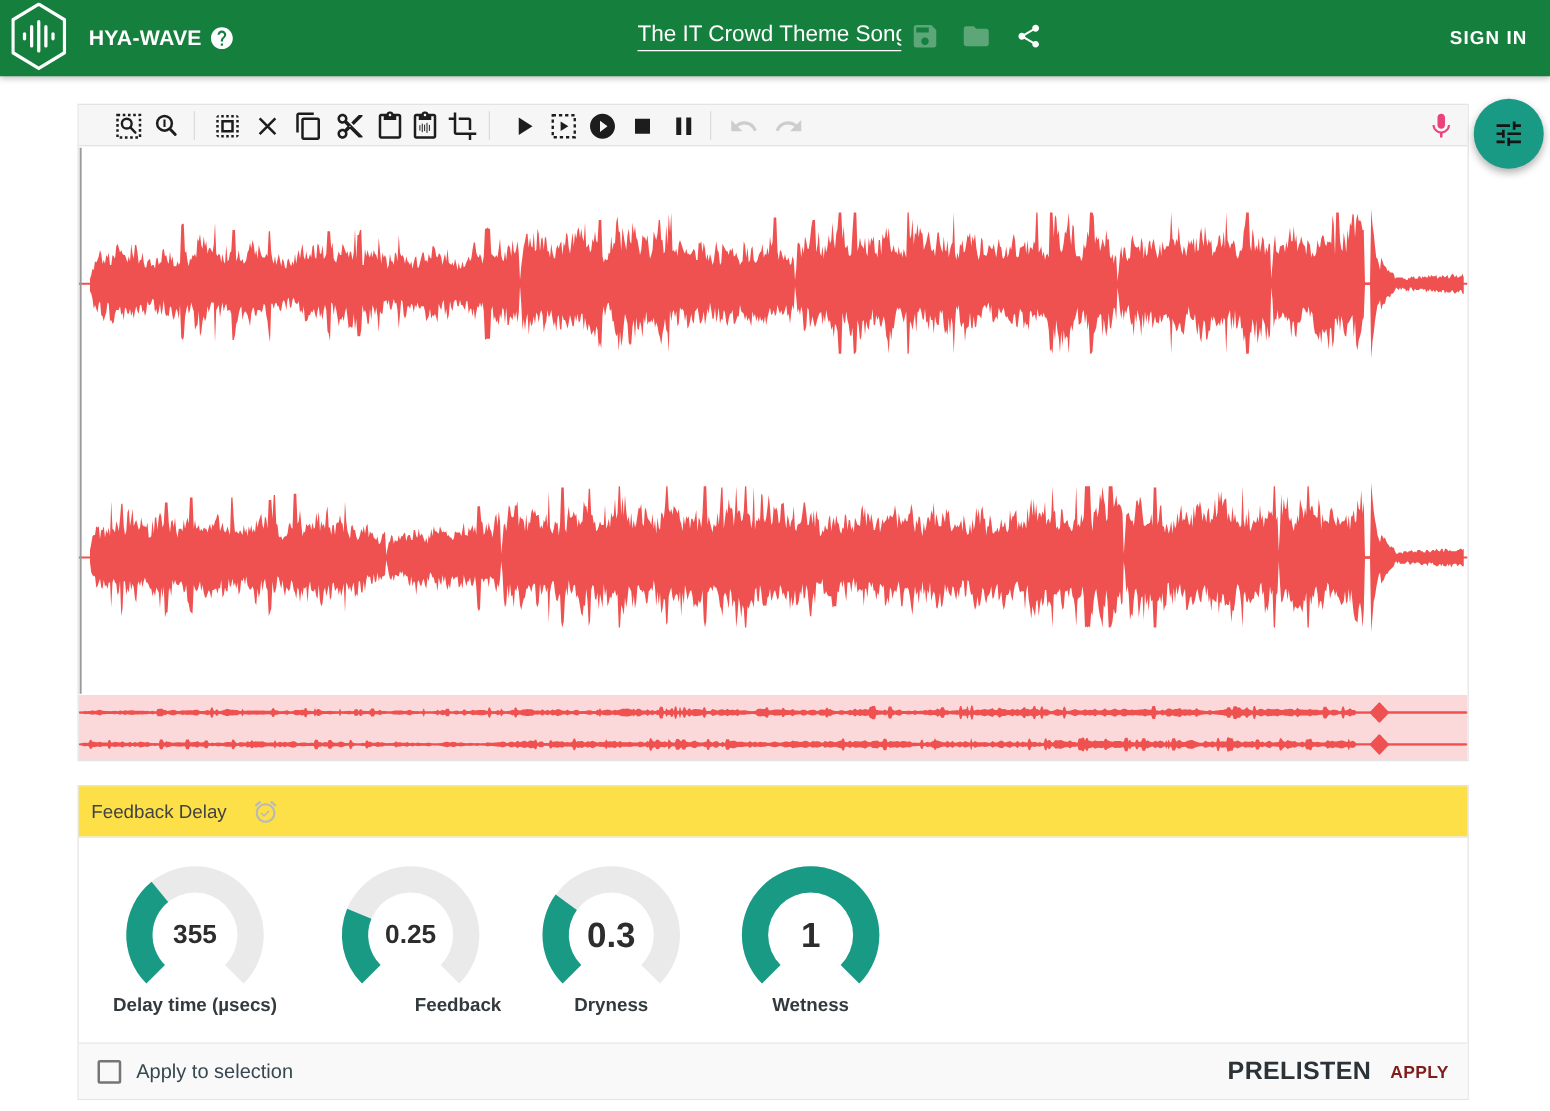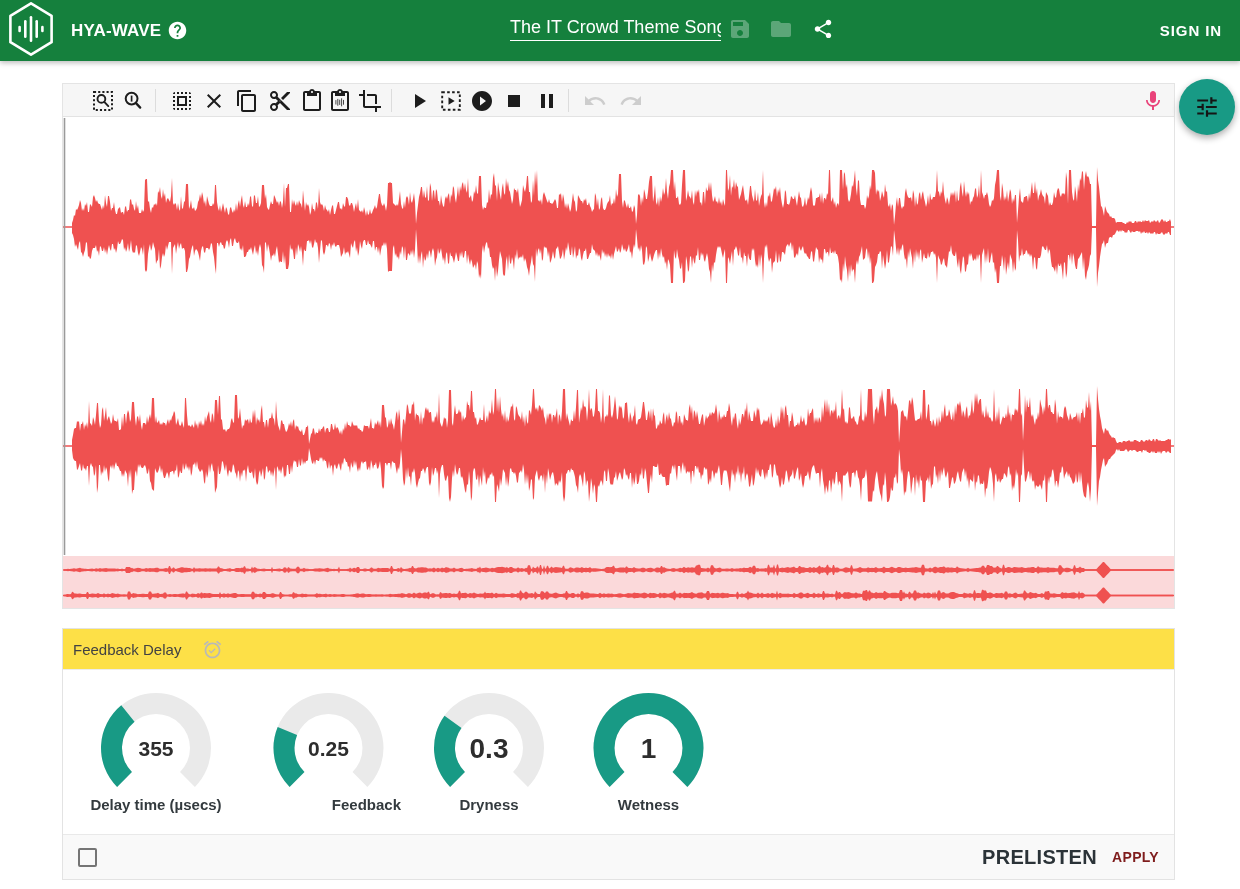--- a/index.html
+++ b/index.html
@@ -155,15 +155,16 @@
   </svg>
 
   <div class="abs" style="left:0;top:167px;width:1111px;height:20px;font-size:15px;font-weight:bold;color:#333a3e">
     <div class="abs" style="left:27px;width:132px;text-align:center;white-space:nowrap">Delay time (µsecs)</div>
     <div class="abs" style="left:207px;width:131px;text-align:right">Feedback</div>
     <div class="abs" style="left:360px;width:132px;text-align:center">Dryness</div>
     <div class="abs" style="left:520px;width:131px;text-align:center">Wetness</div>
   </div>
   <div class="abs" style="left:0;top:205px;width:1111px;height:45px;background:#f9f9f9;border-top:1px solid #e9e9e9">
     <div class="abs" style="left:15px;top:13px;width:19px;height:19px;border:2px solid #757575;border-radius:2px"></div>
+    <div class="abs" style="left:46px;top:0;height:45px;line-height:45px;font-size:16px;color:#37474f">Apply to selection</div>
     <div class="abs" style="right:77px;top:0;height:45px;line-height:45px;font-size:20px;font-weight:bold;color:#2b3338;letter-spacing:0.3px">PRELISTEN</div>
     <div class="abs" style="right:15px;top:0;height:45px;line-height:45px;font-size:14px;font-weight:bold;color:#7f1d1d;letter-spacing:0.3px">APPLY</div>
   </div>
 </div>
 </body></html>

